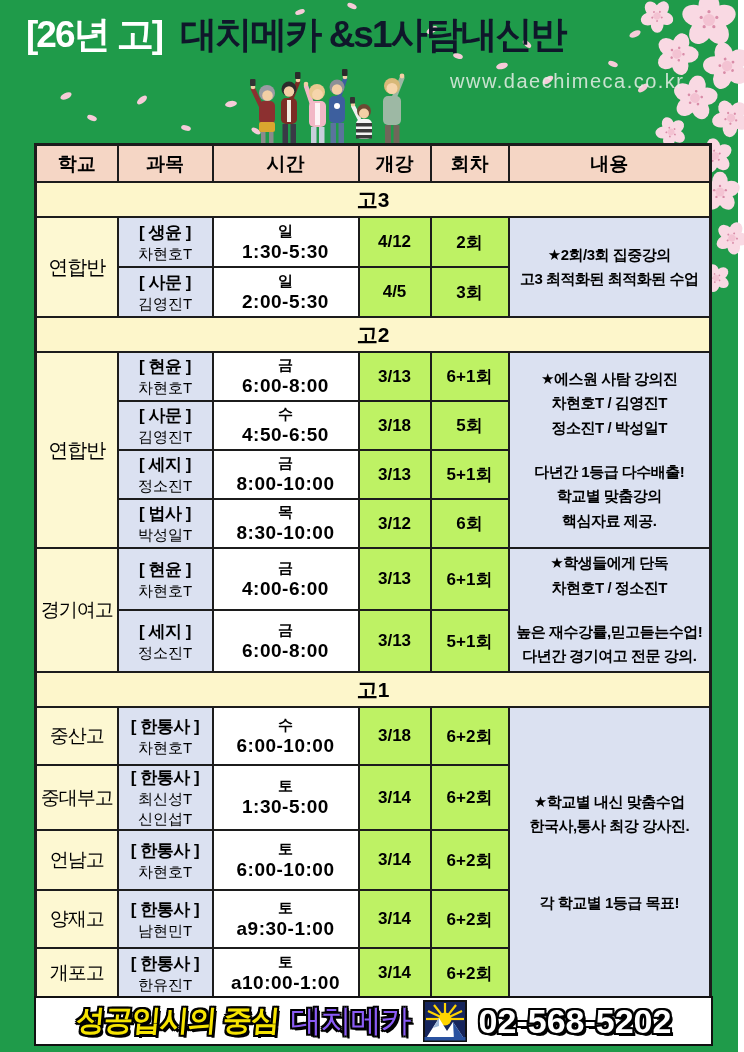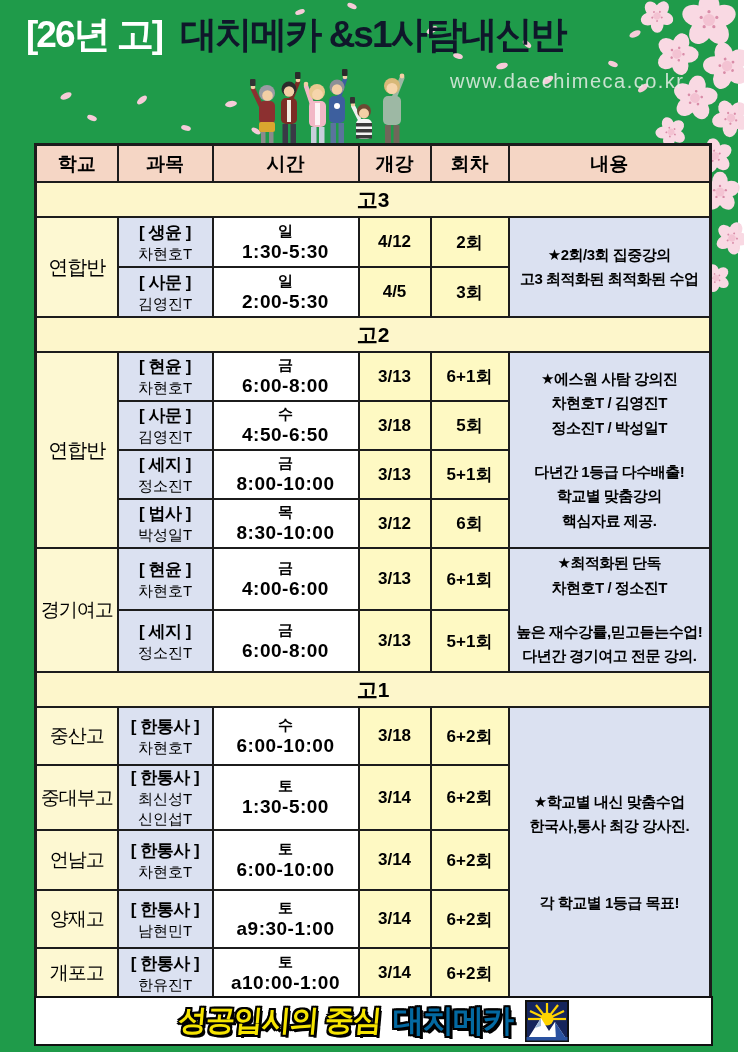--- a/index.html
+++ b/index.html
@@ -34,42 +34,42 @@
   .th  { background:#f5d6c5; color:#1c3b28; font-weight:bold; font-size:19px; height:35px; }
   .band{ background:#fdf6cb; color:#17351f; font-weight:bold; font-size:21px; height:33px; }
   .school { background:#fdf8d2; font-weight:normal; font-size:20px; letter-spacing:-1px; }
   .school.small { font-size:19px;margin-left:18px; }
   .subject { background:#dbe1f1; }
   .subject .subj-name { font-weight:bold; font-size:17px; letter-spacing:-0.5px; }
   .subject .subj-teacher { font-size:15px; margin-top:1px; }
   .timecell { background:#ffffff; }
   .timecell .day { font-weight:bold; font-size:15px; }
   .timecell .hours { font-weight:bold; font-size:19px; letter-spacing:0.5px; margin-top:0; }
-  .startcell, .countcell { background:#fef9c3; font-weight:bold; font-size:17px;margin-top:12px; }
+  .startcell, .countcell { background:#bef264; font-weight:bold; font-size:17px;margin-top:12px; }
   .content { background:#dbe1f1; text-align:left; padding:6px 4px 6px 10px;
              font-weight:bold; font-size:15px; line-height:1.62; letter-spacing:-0.5px; }
   .content .mt { margin-top:20px; }
   .content.top { vertical-align:top; }
   .content .block1 { margin-top:82px;text-align:center; }
   .content .block2 { margin-top:52px; }
 
   tr.r50 { height:50px; } tr.r49 { height:49px; } tr.r62 { height:62px; }
   tr.r58 { height:58px; } tr.r60 { height:60px; } tr.r51 { height:51px; }
 
   
   .footer { position:absolute; left:34px; top:996px; width:675px; height:46px; z-index:4;
             background:#ffffff; border:2px solid #111;
             display:flex; align-items:center; justify-content:center; gap:12px; }
   .outl { text-shadow:
       -2px -2px 0 #000, 0 -2px 0 #000, 2px -2px 0 #000,
       -2px 0 0 #000, 2px 0 0 #000,
       -2px 2px 0 #000, 0 2px 0 #000, 2px 2px 0 #000, 3px 3px 0 #000; }
   .slogan { color:#f6e400; font-weight:bold; font-size:29px; letter-spacing:-1px;
             transform:skewX(-5deg); white-space:nowrap; }
-  .brand  { color:#0369a1; font-weight:bold; font-size:31px; letter-spacing:-1px; white-space:nowrap; }
+  .brand  { color:#8b5cf6; font-weight:normal; font-size:31px; letter-spacing:-1px; white-space:nowrap; }
   .phone  { color:#ffffff; font-weight:bold; font-size:34px; letter-spacing:0px; white-space:nowrap; }
   .logo   { width:44px; height:42px; flex:0 0 auto; }
 </style>
 </head>
 <body>
 
 <div class="page">
 
   <div class="edge-strip-right"></div>
 
@@ -320,21 +320,21 @@
           <div class="subj-name">[ 현윤 ]</div>
           <div class="subj-teacher">차현호T</div>
         </td>
         <td class="timecell">
           <div class="day">금</div>
           <div class="hours">4:00-6:00</div>
         </td>
         <td class="startcell">3/13</td>
         <td class="countcell">6+1회</td>
         <td class="content" rowspan="2">
-          <div>★최적화된 단독</div>
+          <div>★학생들에게 단독</div>
           <div>차현호T / 정소진T</div>
           <div class="mt">높은 재수강률,믿고듣는수업!</div>
           <div>다년간 경기여고 전문 강의.</div>
         </td>
       </tr>
       <tr class="r62">
         <td class="subject">
           <div class="subj-name">[ 세지 ]</div>
           <div class="subj-teacher">정소진T</div>
         </td>
@@ -442,15 +442,16 @@
         <line x1="22" y1="19" x2="39" y2="11"></line>
         <line x1="22" y1="19" x2="3" y2="19"></line>
         <line x1="22" y1="19" x2="41" y2="19"></line>
       </g>
       <circle cx="22" cy="19" r="6.5" fill="#ffd400"></circle>
       <path d="M2 40 L16 18 L24 31 L30 22 L42 40 Z" fill="#ffffff"></path>
       <path d="M30 22 L42 40 L31 40 Z" fill="#2a52a0"></path>
       <path d="M16 18 L10 28 L16 26 Z" fill="#9db7d8"></path>
       <rect x="1.5" y="37" width="41" height="3.5" fill="#2a52a0"></rect>
     </svg>
+    <span class="phone outl">02-568-5202</span>
   </div>
 
 </div>
 
 </body></html>

